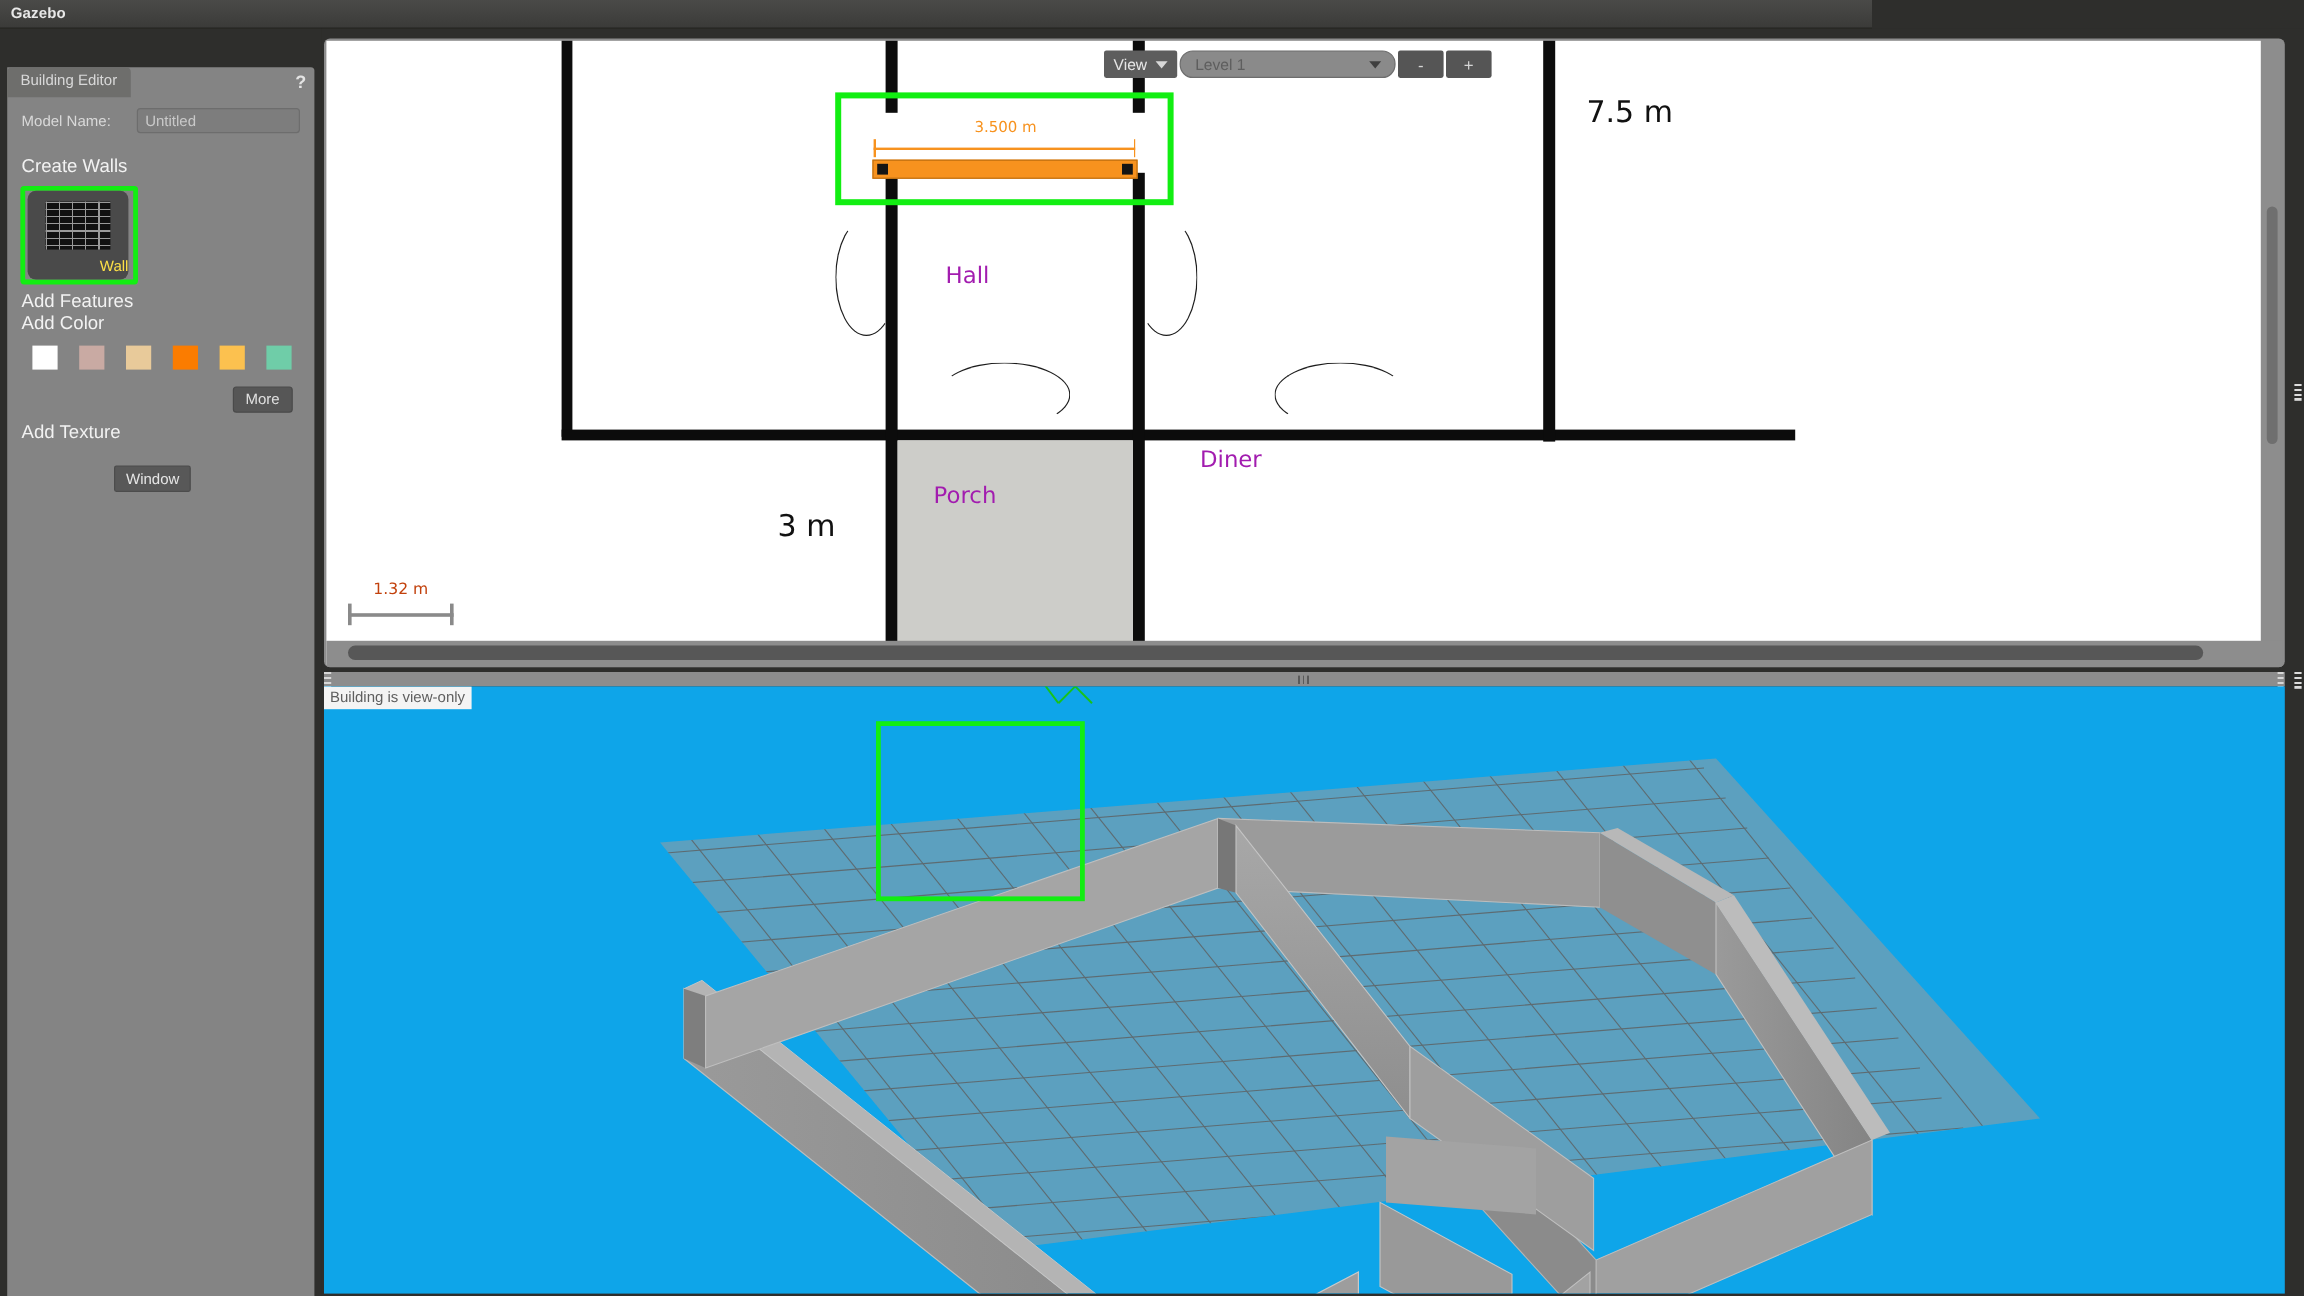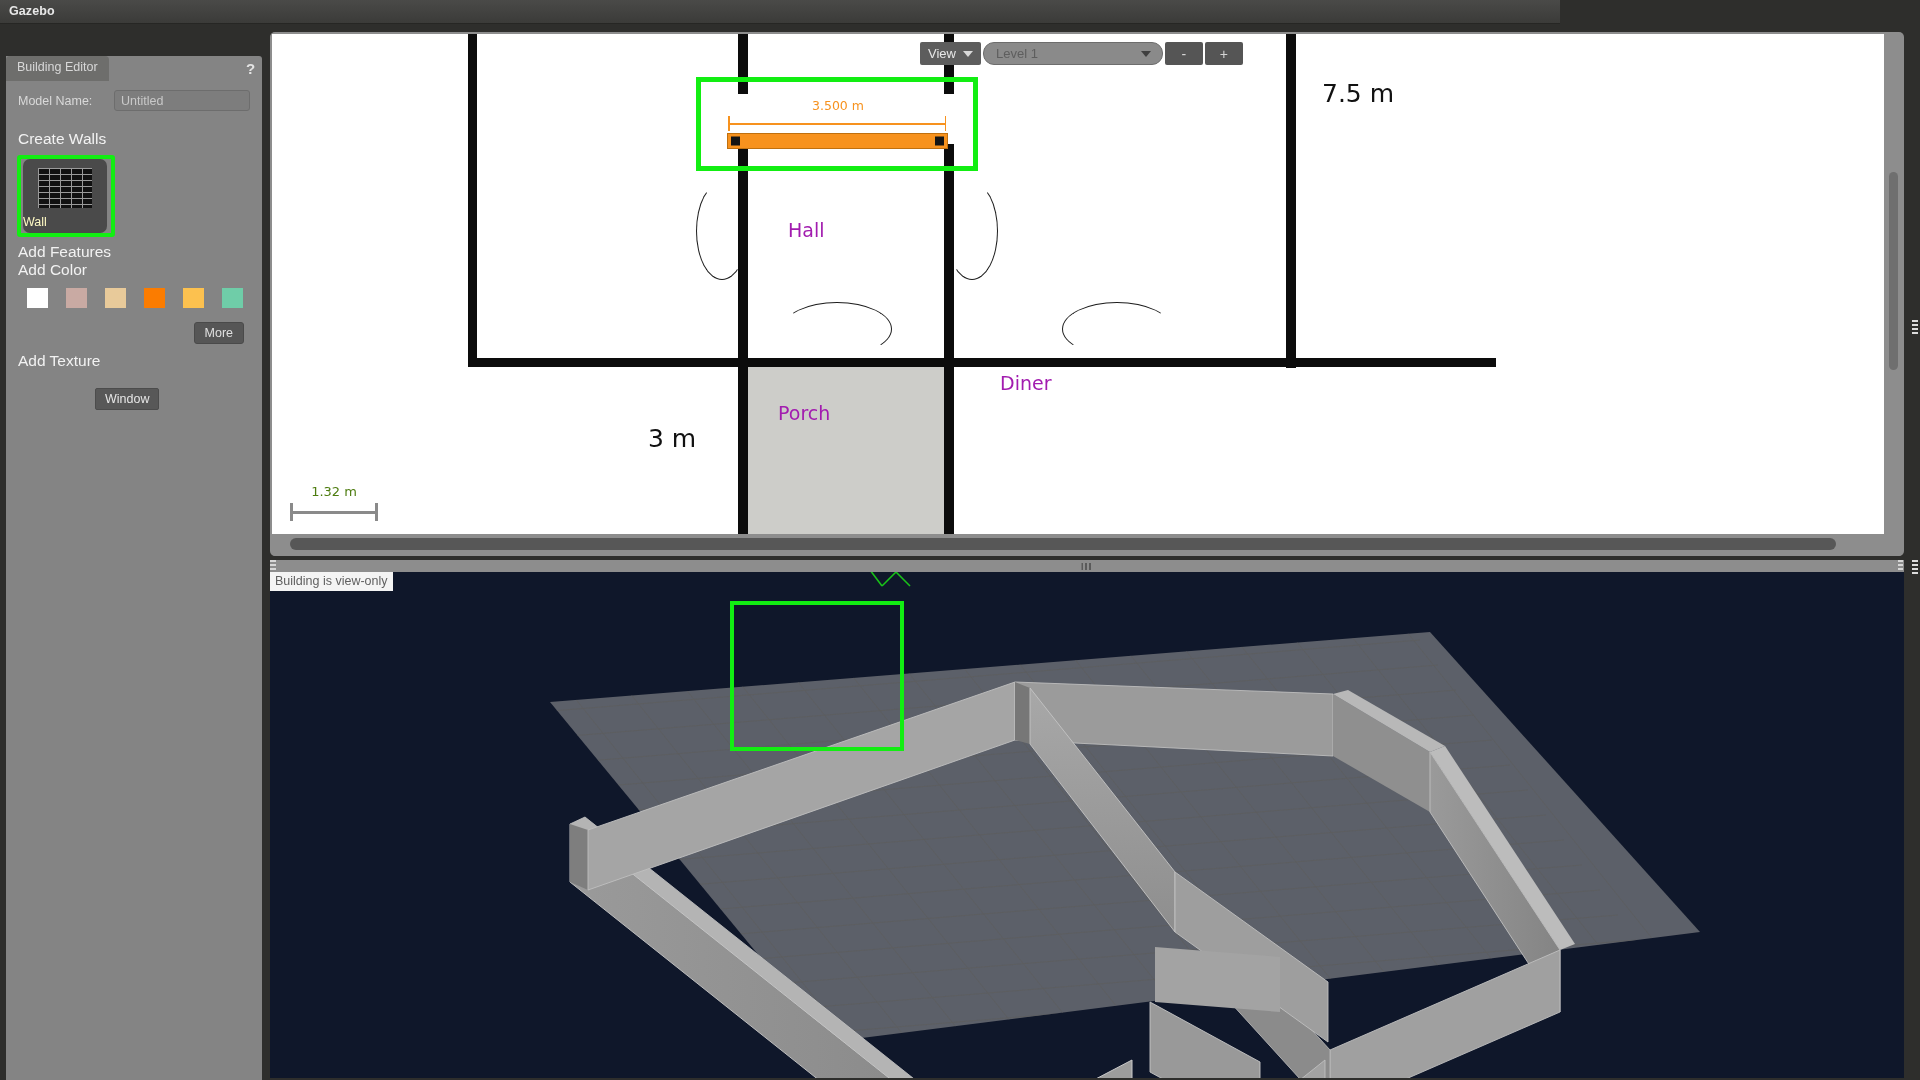--- a/index.html
+++ b/index.html
@@ -75,21 +75,21 @@
     position: relative; margin: 7px 0 0 11px;
     width: 98px; height: 82px;
     border: 4px solid #12ee12; border-radius: 3px;
   }
   #wall-button {
     position: absolute; left: 2px; top: 0px; width: 84px; height: 74px;
     background: #4a4a4a; border-radius: 7px;
   }
   .tool-label {
     position: absolute; left: 0; bottom: 4px; width: 100%;
-    text-align: left; font-size: 12.5px; color: #fef9c3;
+    text-align: right; font-size: 12.5px; color: #fde047;
   }
   .brick-ico {
     position: absolute; left: 50%; transform: translateX(-50%); top: 9px;
     width: 54px; height: 40px;
     background-color: #111;
     background-image:
       repeating-linear-gradient(to bottom, #9a9a9a 0 1px, transparent 1px 6px),
       repeating-linear-gradient(to right, #9a9a9a 0 1px, transparent 1px 11px);
   }
 
@@ -254,21 +254,21 @@
     font-family: "DejaVu Sans", sans-serif; white-space: nowrap;
   }
 
   
   #scalebar { position: absolute; }
   #scalebar .line { position: absolute; left: 0; top: 11px; width: 100%; height: 3px; background: #8a8a8a; }
   #scalebar .endL { position: absolute; left: 0; top: 3px; width: 3px; height: 18px; background: #8a8a8a; }
   #scalebar .endR { position: absolute; right: 0; top: 3px; width: 3px; height: 18px; background: #8a8a8a; }
   #scalebar .txt {
     position: absolute; left: 50%; transform: translateX(-50%); top: -16px;
-    color: #4d7c0f; font-size: 13px; font-family: "DejaVu Sans", sans-serif;
+    color: #c2410c; font-size: 13px; font-family: "DejaVu Sans", sans-serif;
     white-space: nowrap;
   }
 
   
   #toolbar2d {
     position: absolute; left: 652px; top: 18px; height: 24px;
     display: flex; gap: 2px; z-index: 30;
   }
   #view-menu {
     display: flex; align-items: center; gap: 7px;
@@ -308,21 +308,21 @@
     background-image: repeating-linear-gradient(to bottom, #d7d7d7 0 2px, transparent 2px 4px);
   }
   .dotgrip-right {
     position: absolute; right: 1px; width: 5px; height: 14px;
     background-image: repeating-linear-gradient(to bottom, #d7d7d7 0 2px, transparent 2px 4px);
   }
 
   
   #view3d {
     position: absolute; left: 2px; top: 548px; width: 1634px; height: 506px;
-    background: #0f172a; overflow: hidden;
+    background: #0ea5e9; overflow: hidden;
   }
   #statusbadge {
     position: absolute; left: 0px; top: 0px;
     background: #f4f4f4; color: #5f5f5f;
     font-size: 12.5px; padding: 2px 5px 3px 5px;
     z-index: 12; white-space: nowrap;
   }
   #sel3d {
     position: absolute; left: 460px; top: 29px;
     width: 174px; height: 150px;

